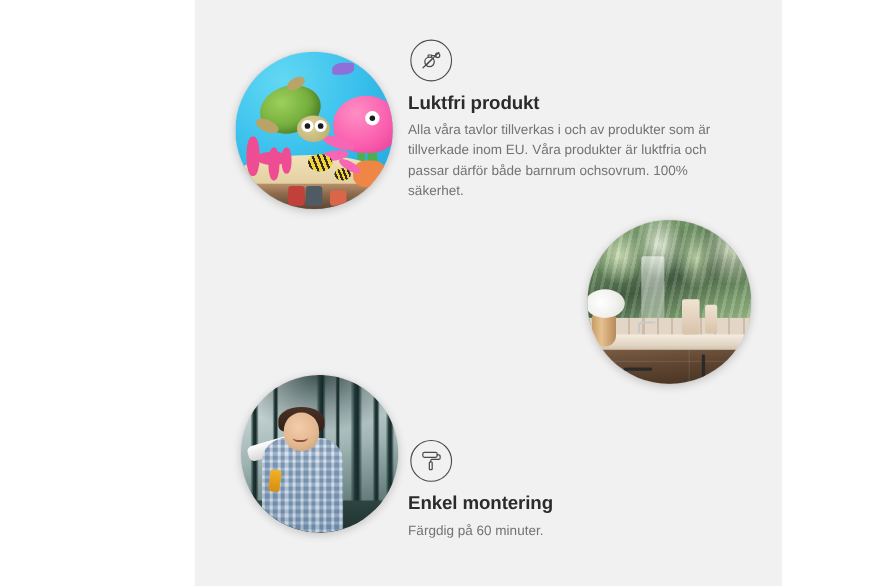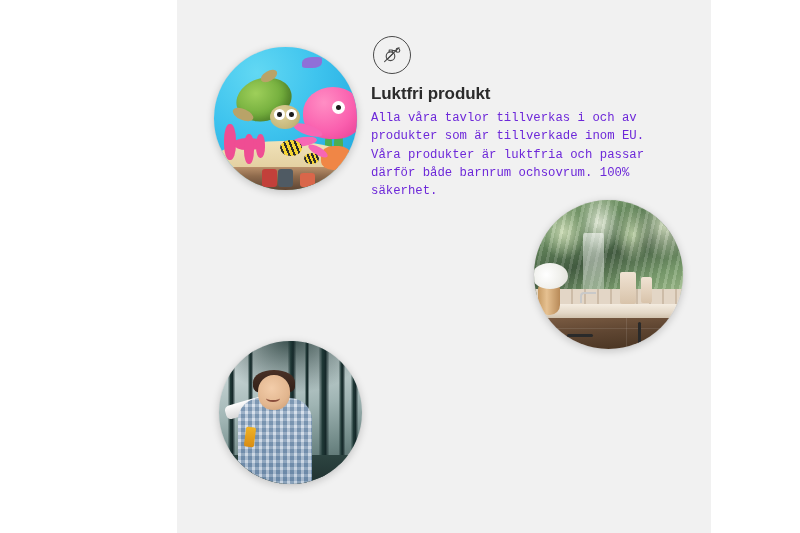--- a/index.html
+++ b/index.html
@@ -239,22 +239,21 @@
     font-size: 17px;
     font-weight: bold;
     color: #2b2b2b;
     letter-spacing: -0.1px;
     line-height: 1.2;
   }
   .feature p {
     margin: 0;
     font-size: 12.3px;
     line-height: 1.47;
-    color: #6d28d9;
-    font-family: Liberation Mono, monospace;
+    color: #737373;
   }
 
   
   #feat-odour { left: 194px; top: 36px; width: 296px; }
   #feat-odour .icon-wrap { margin-left: 2px; }
 
   
   #feat-water { left: 60px; top: 228px; width: 337px; text-align: right; }
   #feat-water .icon-wrap { margin-left: auto; margin-right: 1px; }
   #feat-water h3 { margin-top: 9px; }
@@ -358,15 +357,26 @@
           <path d="M16.3 6.1l1.1-1.0"></path>
           <path d="M7.2 16.3l6.5-6.5"></path>
           <path d="M4.6 18.6L19.0 4.6"></path>
         </svg>
       </div>
       <h3>Luktfri produkt</h3>
       <p>Alla våra tavlor tillverkas i och av produkter som är tillverkade inom EU. Våra produkter är luktfria och passar därför både barnrum ochsovrum. 100% säkerhet.</p>
     </div>
 
 
+    <div class="feature" id="feat-mount">
+      <div class="icon-wrap">
+        <svg width="24" height="24" viewBox="0 0 24 24" fill="none" stroke="#4a4a4a" stroke-width="1.1" stroke-linecap="round" stroke-linejoin="round">
+          <rect x="4.4" y="4.2" width="13.0" height="4.6" rx="1.4"></rect>
+          <path d="M17.4 6.5h1.6c.6 0 1.1.5 1.1 1.1v1.9c0 .6-.5 1.1-1.1 1.1h-6.3c-.6 0-1.1.5-1.1 1.1v1.2"></path>
+          <rect x="10.3" y="13.0" width="2.6" height="7.0" rx="0.7"></rect>
+        </svg>
+      </div>
+      <h3>Enkel montering</h3>
+      <p>Färgdig på 60 minuter.</p>
+    </div>
 
   </div>
 </div>
 
 </body></html>

